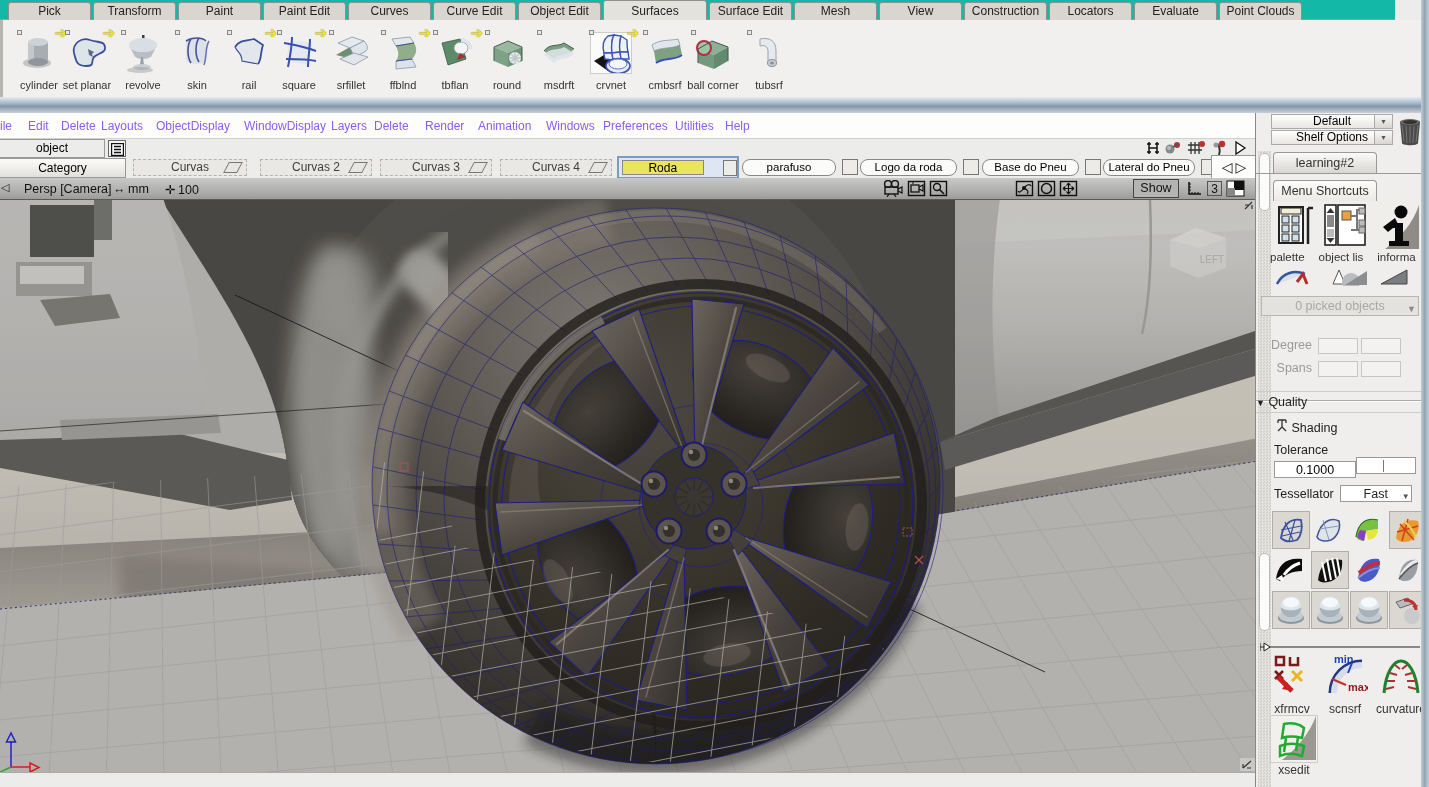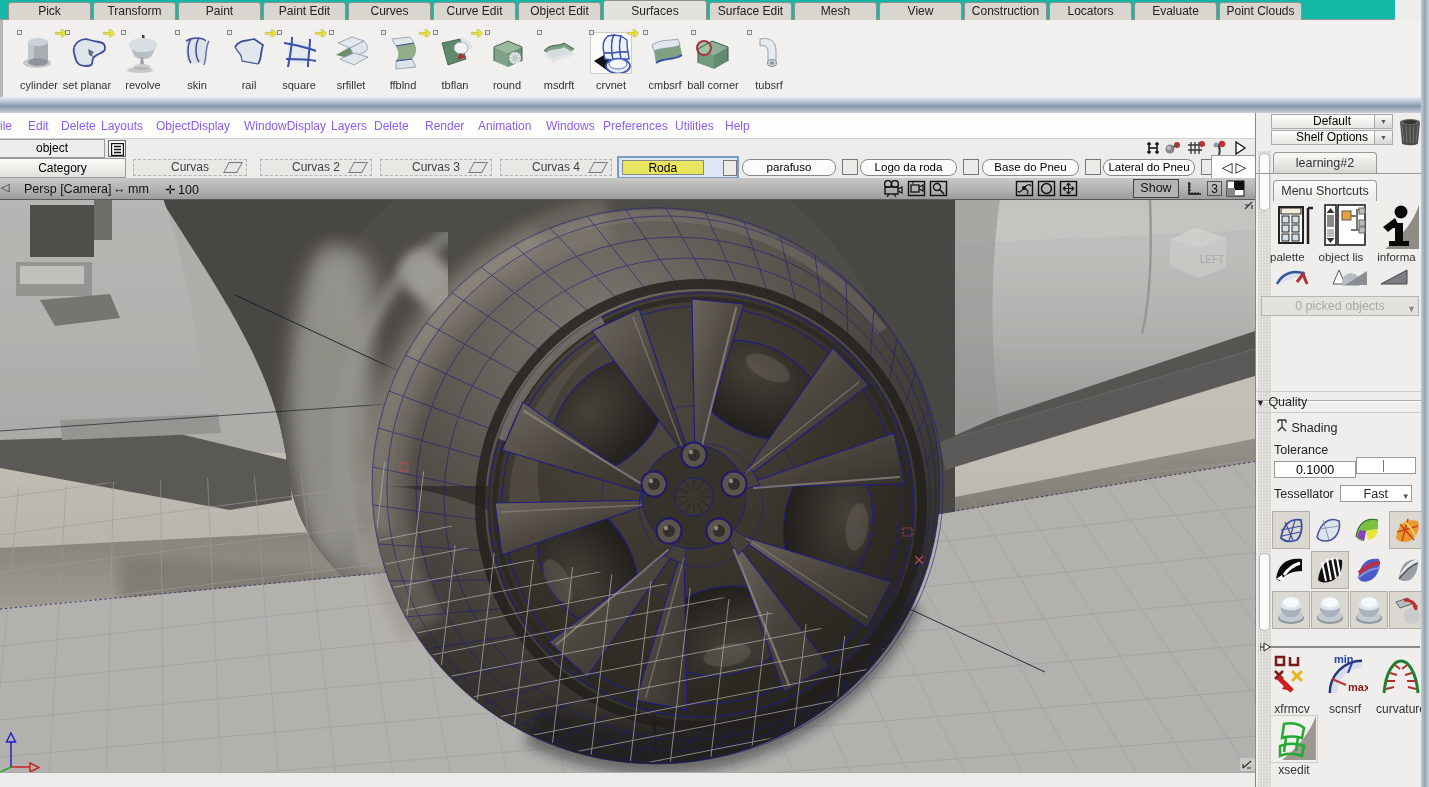--- a/index.html
+++ b/index.html
@@ -833,20 +833,24 @@
           <path d="M8 16 L14 2 L20 16 Z" fill="#fff" stroke="#555"></path>
           <circle cx="26" cy="14" r="9" fill="#b8bcc0"></circle>
           <path d="M20 17 L42 3 L42 17 Z" fill="#8a8e92"></path>
         </svg>
 <svg width="30" height="18" viewBox="0 0 30 18">
           <path d="M2 16 L28 2 L28 16 Z" fill="#7a7e82" stroke="#444"></path>
         </svg>
 </div>
       <div class="rpdiv" style="top:287px"></div>
       <div class="picked">0 picked objects<span class="pckarr">▼</span></div>
+      <div class="degspan">
+<div class="dsrow"><span class="dslab">Degree</span><span class="dsbox"></span><span class="dsbox"></span></div>
+<div class="dsrow"><span class="dslab">Spans</span><span class="dsbox"></span><span class="dsbox"></span></div>
+</div>
       <div class="quality"><span class="qarr">▼</span>&nbsp;Quality</div>
       <div class="shading"><svg width="12" height="14" viewBox="0 0 12 14">
           <path d="M2 2 h8 M6 2 v7 M6 9 l-4 4 M6 9 l4 4 M2 2 l0 3 M10 2 l0 3" stroke="#333" stroke-width="1.3" fill="none"></path>
         </svg>&nbsp;Shading</div>
       <div class="tol">Tolerance</div>
       <div class="tolrow"><span class="tolbox">0.1000</span><span class="tolbox2"><span class="caret"></span></span></div>
       <div class="tess">Tessellator<span class="tessdd">Fast<span class="tessarr">▼</span></span></div>
       <div class="igrid">
         <div class="igc pressed"><svg width="36" height="36" viewBox="0 0 36 36">
             <path d="M8 26 C10 12 18 6 28 8 C30 16 28 24 24 28 C18 30 12 30 8 26 Z" fill="none" stroke="#3a50a0" stroke-width="1.8"></path>

